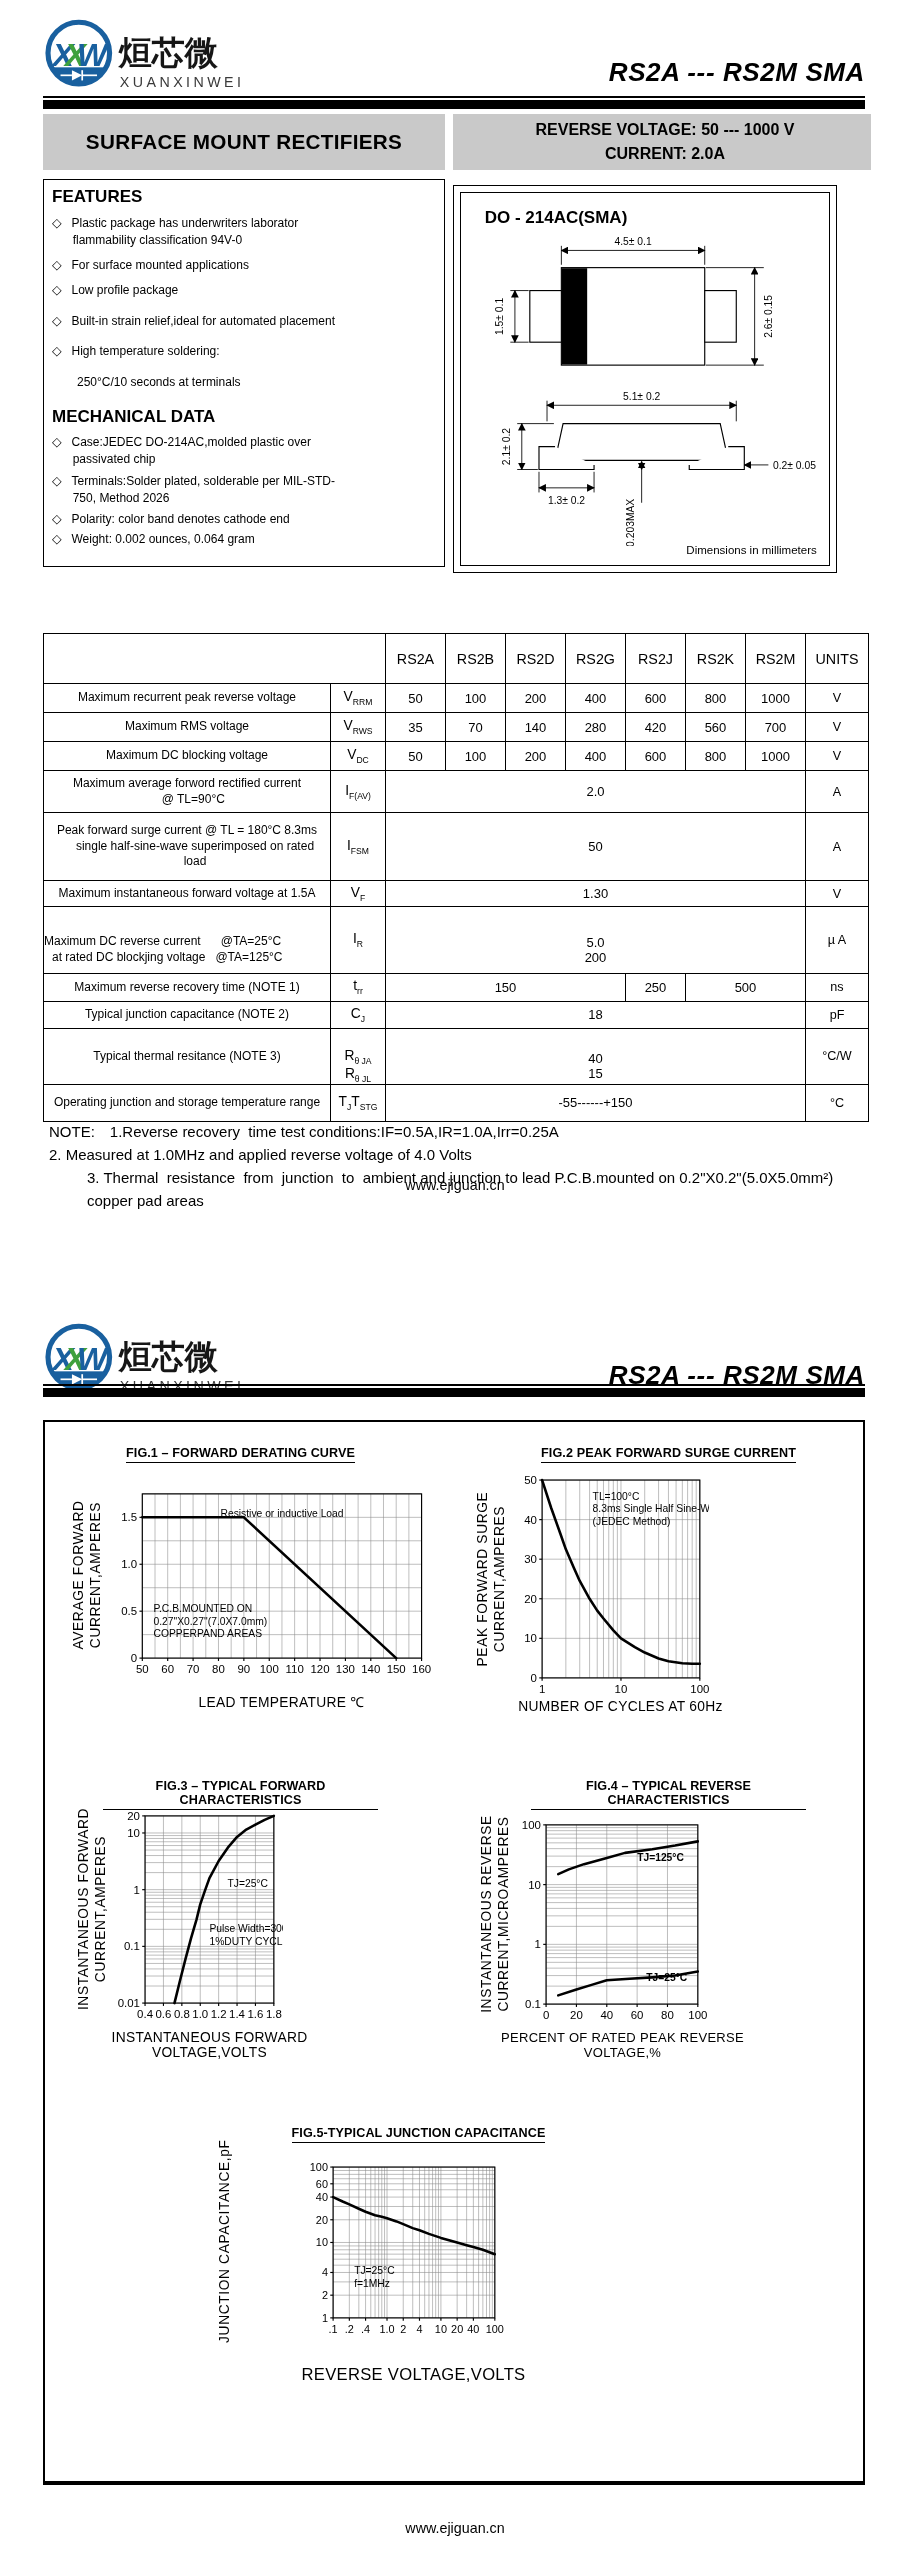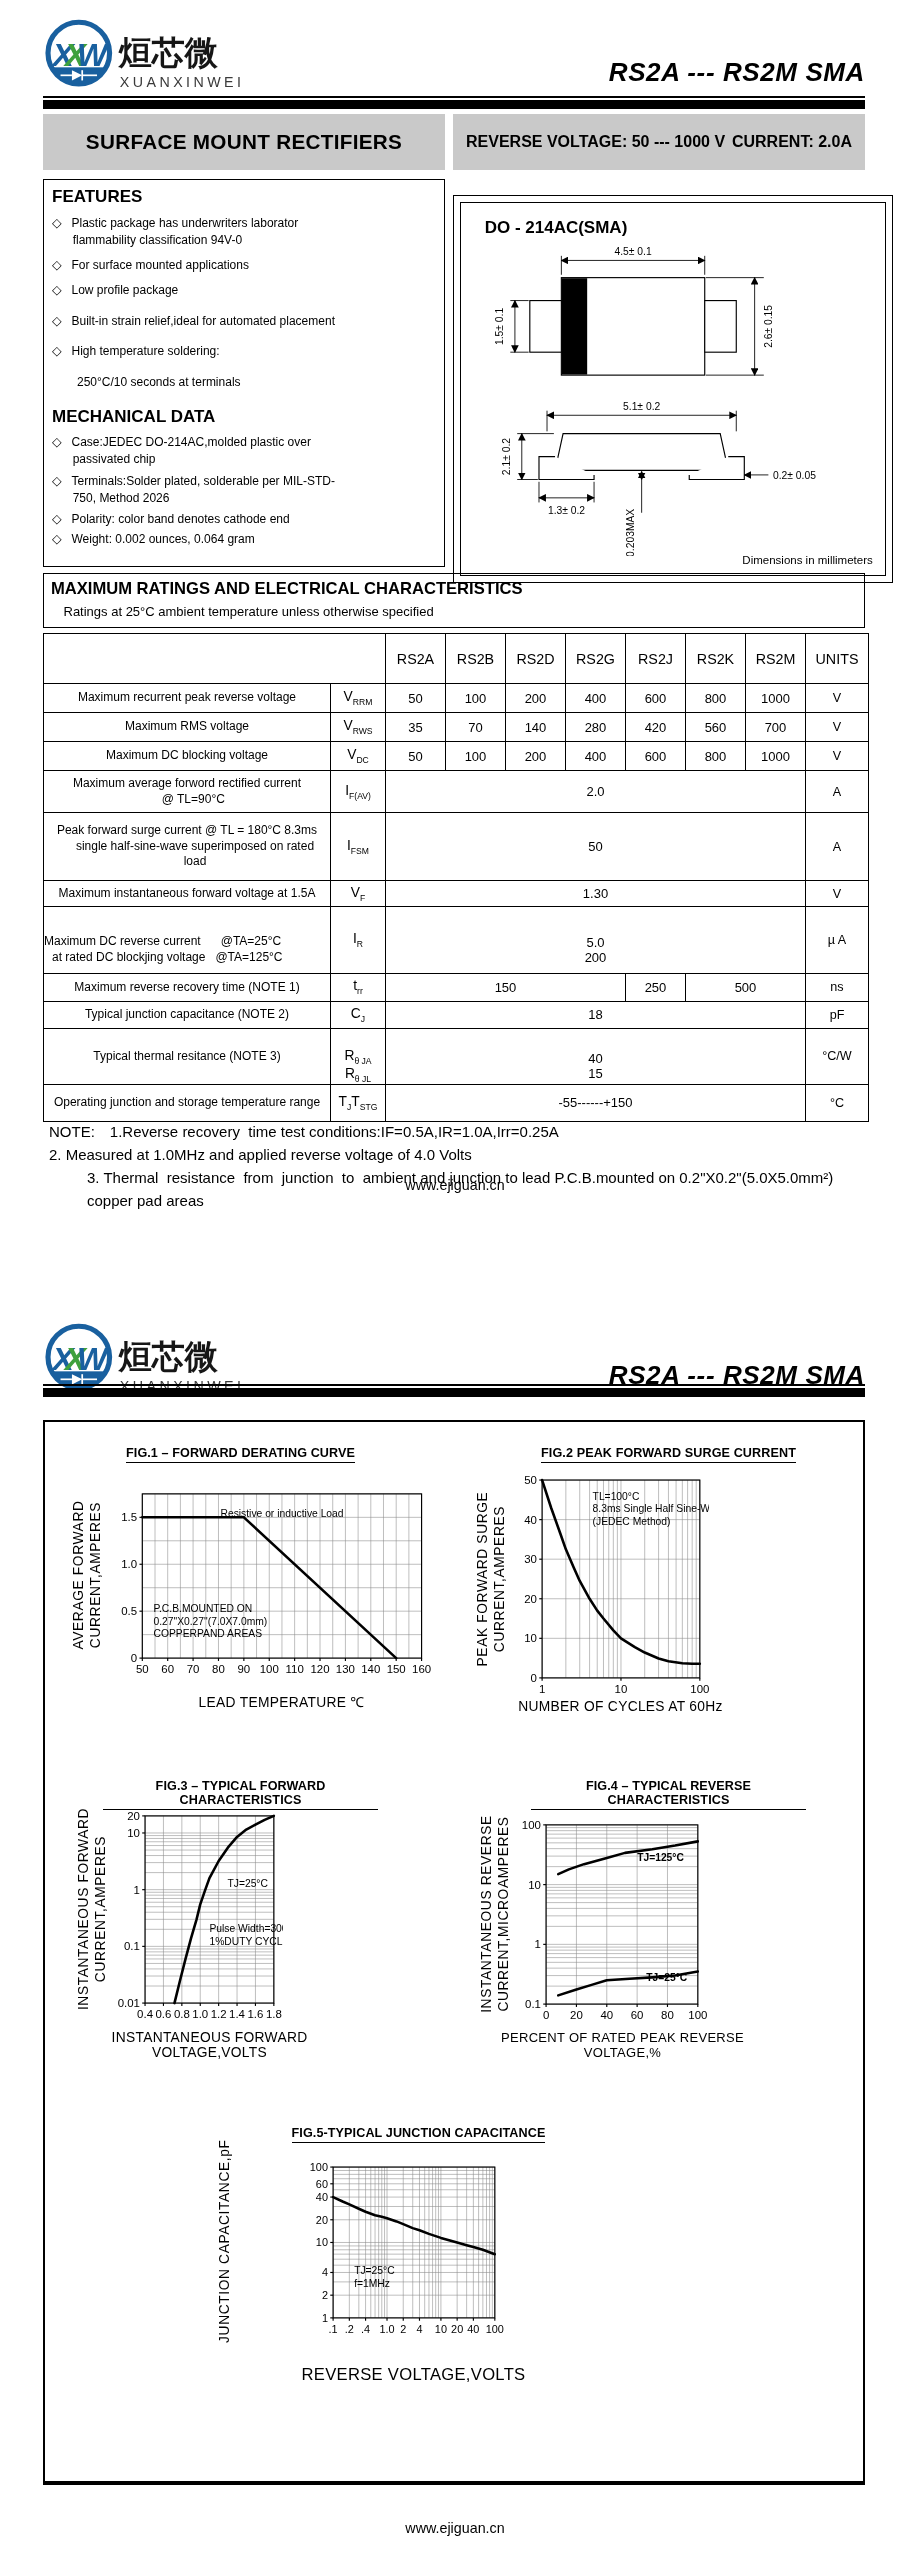--- a/index.html
+++ b/index.html
@@ -5,21 +5,21 @@
   html,body{margin:0;padding:0;background:#fff;}
   .page{position:relative;width:910px;height:2576px;background:#fff;overflow:hidden;
         font-family:"Liberation Sans", sans-serif;color:#000;}
   .abs{position:absolute;}
   .pre{white-space:pre-wrap;}
   .doc-title{font-style:italic;font-weight:bold;font-size:26px;text-align:right;letter-spacing:0.6px;}
   .rule-thin{background:#000;height:1.7px;}
   .rule-thick{background:#000;height:9.2px;}
   .banner{background:#c9c9c9;display:flex;align-items:center;justify-content:center;}
   .banner-left{font-size:20.7px;font-weight:bold;letter-spacing:0.3px;}
-  .banner-right{flex-direction:row;gap:6.9px;font-size:16px;font-weight:bold;}
+  .banner-right{flex-direction:column;gap:6.9px;font-size:16px;font-weight:bold;padding-left:6px;}
   .box{border:1.7px solid #000;box-sizing:border-box;}
   .sec-title{font-size:17px;font-weight:bold;margin:2.3px 0 6.9px 0;}
   .feat{font-size:12px;line-height:16.6px;margin-top:8.6px;}
   .feat .dia{display:inline-block;width:19.5px;font-size:12.6px;}
   .feat-cont{font-size:12px;line-height:16.6px;margin-left:20.7px;}
   .mt24{margin-top:13.8px;}
   .soldering{font-size:12px;margin:15px 0 0 25px;}
   .pkg-title{font-size:17px;font-weight:bold;}
   .pkg-caption{font-size:11.5px;}
   .ol{fill:#fff;stroke:#000;stroke-width:2;}
@@ -95,21 +95,21 @@
     <div class="soldering">250°C/10 seconds at terminals</div>
     <div class="sec-title" style="margin-top:18.4px">MECHANICAL DATA</div>
     <div class="feat" style="margin-top:4.6px"><span class="dia">◇</span><span>Case:JEDEC DO-214AC,molded plastic over</span></div>
     <div class="feat-cont">passivated chip</div>
     <div class="feat" style="margin-top:5.7px"><span class="dia">◇</span><span>Terminals:Solder plated, solderable per MIL-STD-</span></div>
     <div class="feat-cont">750, Method 2026</div>
     <div class="feat" style="margin-top:4.6px"><span class="dia">◇</span><span>Polarity: color band denotes cathode end</span></div>
     <div class="feat" style="margin-top:3.4px"><span class="dia">◇</span><span>Weight: 0.002 ounces, 0.064 gram</span></div>
   </div>
 
-  <div class="abs box" style="left:453px;top:195px;width:440px;height:388px">
+  <div class="abs box" style="left:453px;top:185px;width:384px;height:388px">
     <div style="position:absolute;left:5.7px;top:5.7px;right:5.7px;bottom:5.7px;border:1.1px solid #000">
       <div class="pkg-title" style="position:absolute;left:24px;top:15px">DO - 214AC(SMA)</div>
       <svg style="position:absolute;left:0;top:40px" width="398" height="313" viewBox="0 0 694 545">
         <defs>
           <marker id="arr" viewBox="0 0 10 10" refX="9" refY="5" markerWidth="9" markerHeight="9" orient="auto-start-reverse">
             <path d="M0,0 L10,5 L0,10 z" fill="#000"></path>
           </marker>
         </defs>
 
         <rect x="175" y="60" width="250" height="170" class="ol"></rect>
@@ -147,24 +147,20 @@
         <line x1="494" y1="404" x2="536" y2="404" class="dl" marker-start="url(#arr)"></line>
         <text x="544" y="411" text-anchor="start" class="dt">0.2± 0.05</text>
         <line x1="315" y1="398" x2="315" y2="412" class="dl" marker-start="url(#arr)" marker-end="url(#arr)"></line>
         <line x1="315" y1="412" x2="315" y2="470" class="dl"></line>
         <text x="302" y="505" text-anchor="middle" class="dt" transform="rotate(-90 302 505)">0.203MAX</text>
       </svg>
       <div class="pkg-caption" style="position:absolute;right:12.6px;bottom:9.2px">Dimensions in millimeters</div>
     </div>
   </div>
 
-  <div class="abs box" style="left:43px;top:573px;width:822px;height:55px">
-    <div class="ratings-title" style="position:absolute;left:6.9px;top:4.6px">MAXIMUM RATINGS AND ELECTRICAL CHARACTERISTICS</div>
-    <div class="ratings-sub" style="position:absolute;left:19.5px;top:30px">Ratings at 25°C ambient temperature unless otherwise specified</div>
-  </div>
 
   <table class="ratings abs" style="left:43px;top:633px;width:822px">
     <colgroup>
       <col style="width:287px">
         <col style="width:55px">
       <col style="width:60px">
         <col style="width:60px">
         <col style="width:60px">
         <col style="width:60px">
       <col style="width:60px">

